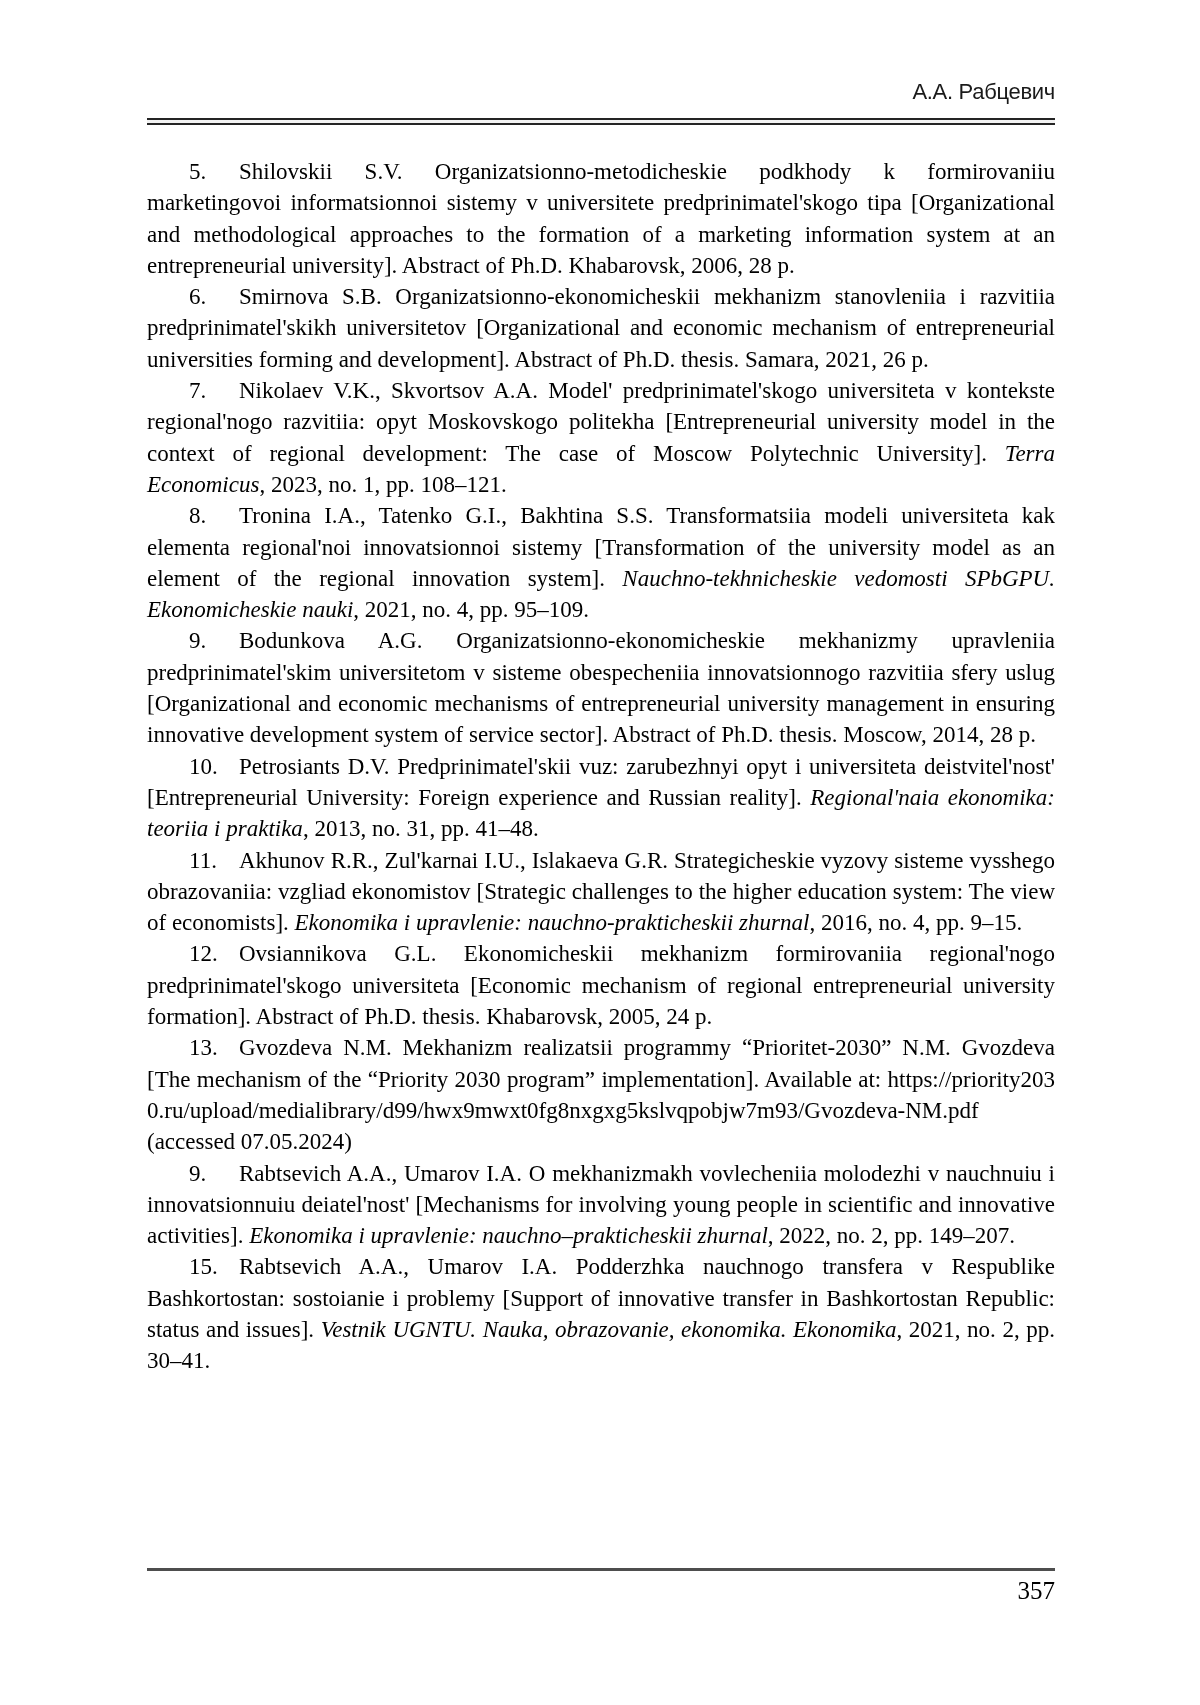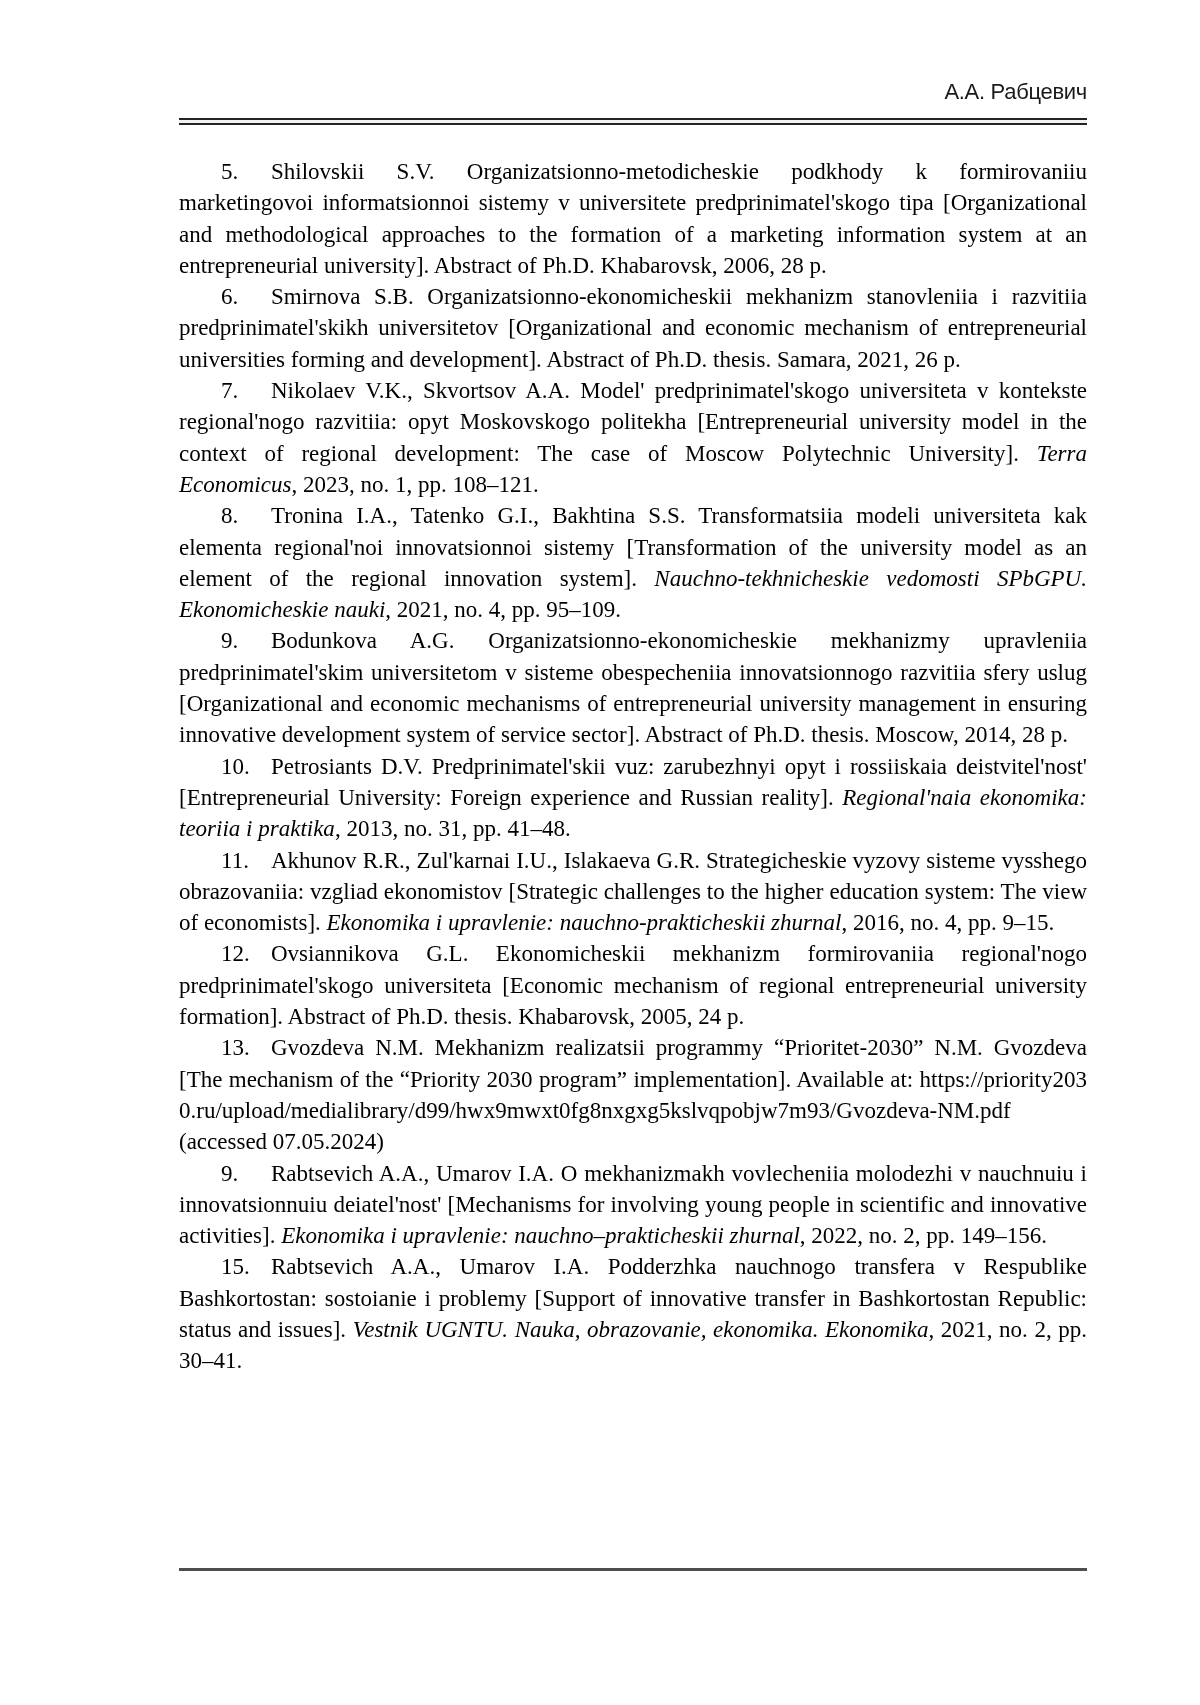--- a/index.html
+++ b/index.html
@@ -8,21 +8,20 @@
     background: #ffffff;
   }
   .page {
     position: relative;
     width: 1092px;
     height: 1705px;
     background: #ffffff;
     color: #000000;
     font-family: "Liberation Serif", serif;
     overflow: hidden;
-    margin-left: 32px;
   }
   .content {
     position: absolute;
     left: 147px;
     top: 0;
     width: 908px;
   }
   .running-head {
     margin-top: 80px;
     text-align: right;
@@ -85,22 +84,23 @@
 <div class="page">
   <div class="content">
     <div class="running-head">А.А. Рабцевич</div>
     <div class="double-rule"></div>
     <div class="references">
         <p class="ref"><span class="ref-num">5.</span><span class="">Shilovskii S.V. Organizatsionno-metodicheskie podkhody k formirovaniiu marketingovoi informatsionnoi sistemy v universitete predprinimatel'skogo tipa [Organizational and methodological approaches to the formation of a marketing information system at an entrepreneurial university]. Abstract of Ph.D. Khabarovsk, 2006, 28 p.</span></p>
         <p class="ref"><span class="ref-num">6.</span><span class="">Smirnova S.B. Organizatsionno-ekonomicheskii mekhanizm stanovleniia i razvitiia predprinimatel'skikh universitetov [Organizational and economic mechanism of entrepreneurial universities forming and development]. Abstract of Ph.D. thesis. Samara, 2021, 26 p.</span></p>
         <p class="ref"><span class="ref-num">7.</span><span class="">Nikolaev V.K., Skvortsov A.A. Model' predprinimatel'skogo universiteta v kontekste regional'nogo razvitiia: opyt Moskovskogo politekha [Entrepreneurial university model in the context of regional development: The case of Moscow Polytechnic University]. </span><span class="it ">Terra Economicus</span><span class="">, 2023, no. 1, pp. 108–121.</span></p>
         <p class="ref"><span class="ref-num">8.</span><span class="">Tronina I.A., Tatenko G.I., Bakhtina S.S. Transformatsiia modeli universiteta kak elementa regional'noi innovatsionnoi sistemy [Transformation of the university model as an element of the regional innovation system]. </span><span class="it ">Nauchno-tekhnicheskie vedomosti SPbGPU. Ekonomicheskie nauki</span><span class="">, 2021, no. 4, pp. 95–109.</span></p>
         <p class="ref"><span class="ref-num">9.</span><span class="">Bodunkova A.G. Organizatsionno-ekonomicheskie mekhanizmy upravleniia predprinimatel'skim universitetom v sisteme obespecheniia innovatsionnogo razvitiia sfery uslug [Organizational and economic mechanisms of entrepreneurial university management in ensuring innovative development system of service sector]. Abstract of Ph.D. thesis. Moscow, 2014, 28 p.</span></p>
-        <p class="ref"><span class="ref-num">10.</span><span class="">Petrosiants D.V. Predprinimatel'skii vuz: zarubezhnyi opyt i rossiiskaia deistvitel'nost' [Entrepreneurial University: Foreign experience and Russian reality]. </span><span class="it ">Regional'naia ekonomika: teoriia i praktika</span><span class="">, 2013, no. 31, pp. 41–48.</span></p>
+        <p class="ref"><span class="ref-num">10.</span><span class="">Petrosiants D.V. Predprinimatel'skii vuz: zarubezhnyi opyt i universiteta deistvitel'nost' [Entrepreneurial University: Foreign experience and Russian reality]. </span><span class="it ">Regional'naia ekonomika: teoriia i praktika</span><span class="">, 2013, no. 31, pp. 41–48.</span></p>
         <p class="ref"><span class="ref-num">11.</span><span class="">Akhunov R.R., Zul'karnai I.U., Islakaeva G.R. Strategicheskie vyzovy sisteme vysshego obrazovaniia: vzgliad ekonomistov [Strategic challenges to the higher education system: The view of economists]. </span><span class="it ">Ekonomika i upravlenie: nauchno-prakticheskii zhurnal</span><span class="">, 2016, no. 4, pp. 9–15.</span></p>
         <p class="ref"><span class="ref-num">12.</span><span class="">Ovsiannikova G.L. Ekonomicheskii mekhanizm formirovaniia regional'nogo predprinimatel'skogo universiteta [Economic mechanism of regional entrepreneurial university formation]. Abstract of Ph.D. thesis. Khabarovsk, 2005, 24 p.</span></p>
         <p class="ref"><span class="ref-num">13.</span><span class="">Gvozdeva N.M. Mekhanizm realizatsii programmy “Prioritet-2030” N.M. Gvozdeva [The mechanism of the “Priority 2030 program” implementation]. Available at: </span><span class="url">https://priority2030.ru/upload/medialibrary/d99/hwx9mwxt0fg8nxgxg5kslvqpobjw7m93/Gvozdeva-NM.pdf</span><span class=""> (accessed 07.05.2024)</span></p>
-        <p class="ref"><span class="ref-num">9.</span><span class="">Rabtsevich A.A., Umarov I.A. O mekhanizmakh vovlecheniia molodezhi v nauchnuiu i innovatsionnuiu deiatel'nost' [Mechanisms for involving young people in scientific and innovative activities]. </span><span class="it ">Ekonomika i upravlenie: nauchno–prakticheskii zhurnal</span><span class="">, 2022, no. 2, pp. 149–156.</span></p>
+        <p class="ref"><span class="ref-num">9.</span><span class="">Rabtsevich A.A., Umarov I.A. O mekhanizmakh vovlecheniia molodezhi v nauchnuiu i innovatsionnuiu deiatel'nost' [Mechanisms for involving young people in scientific and innovative activities]. </span><span class="it ">Ekonomika i upravlenie: nauchno–prakticheskii zhurnal</span><span class="">, 2022, no. 2, pp. 149–207.</span></p>
         <p class="ref"><span class="ref-num">15.</span><span class="">Rabtsevich A.A., Umarov I.A. Podderzhka nauchnogo transfera v Respublike Bashkortostan: sostoianie i problemy [Support of innovative transfer in Bashkortostan Republic: status and issues]. </span><span class="it ">Vestnik UGNTU. Nauka, obrazovanie, ekonomika. Ekonomika</span><span class="">, 2021, no. 2, pp. 30–41.</span></p>
       </div>
   </div>
   <div class="footer-rule"></div>
+  <div class="page-number">357</div>
 </div>
 
 </body></html>

